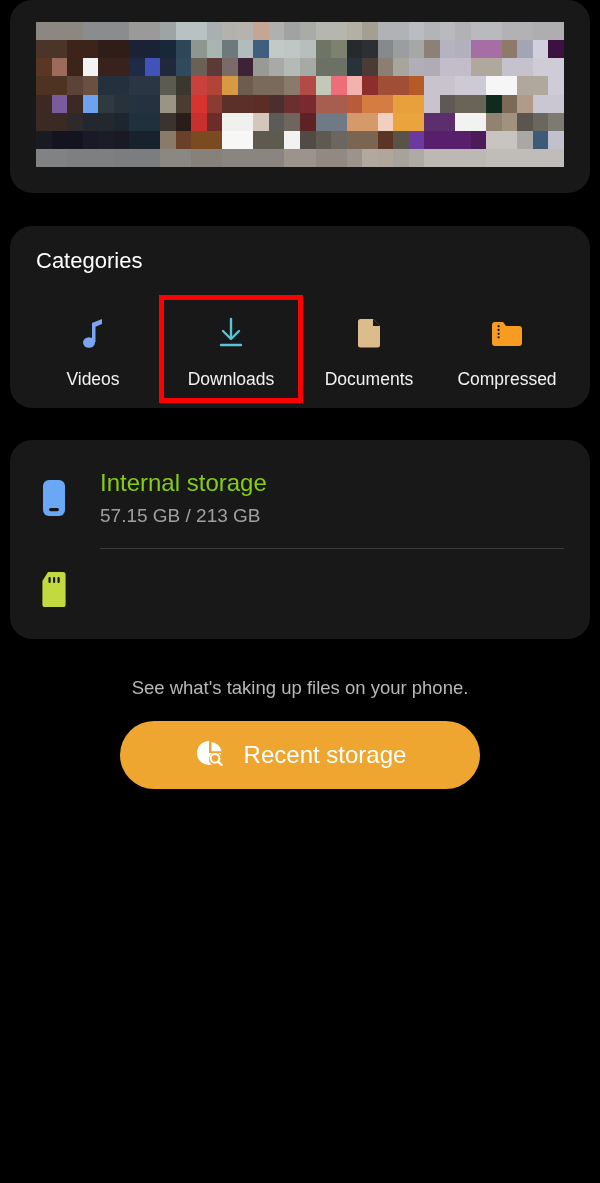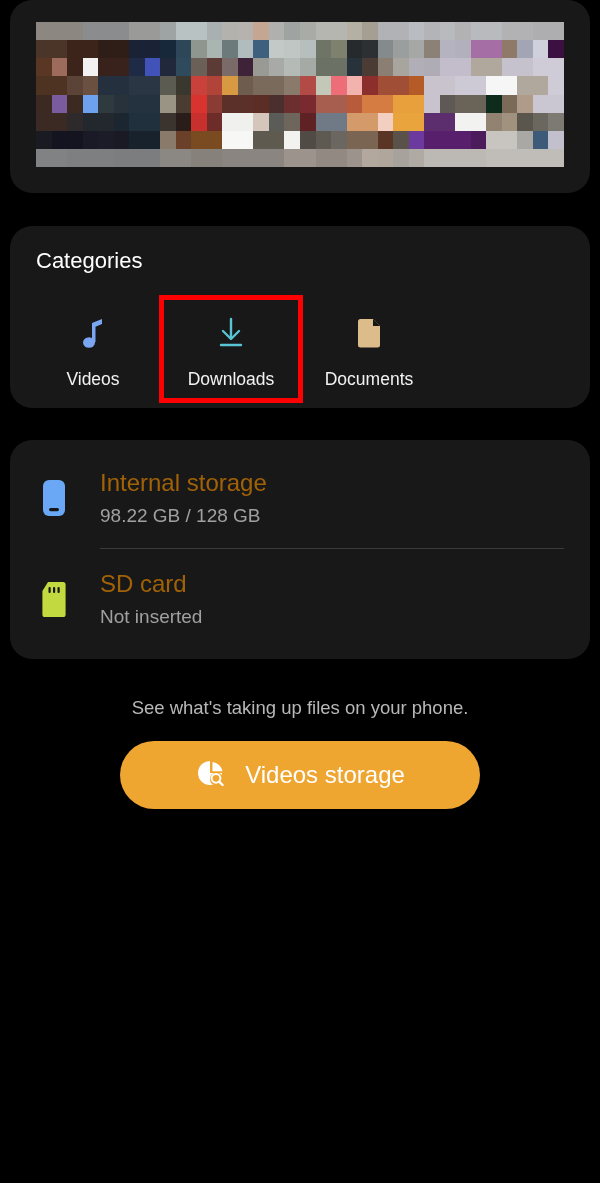--- a/index.html
+++ b/index.html
@@ -89,21 +89,21 @@
 
   
   .storage-card { margin-top: 32px; padding: 8px 0 10px 0; }
   .storage-row {
     display: flex; align-items: center;
     padding: 20px 26px 20px 22px;
     cursor: pointer;
   }
   .storage-icon { width: 44px; display:flex; justify-content:center; align-items:center; flex:0 0 44px; }
   .storage-text { margin-left: 24px; }
-  .storage-name { color: #a16207; font-size: 24px; line-height: 30px; }
+  .storage-name { color: #84cc16; font-size: 24px; line-height: 30px; }
   .storage-sub { color: #a0a0a0; font-size: 19px; margin-top: 6px; line-height: 24px; }
   .divider { height: 1px; background: #3a3a3a; margin-left: 90px; margin-right: 26px; }
 
   
   .footer { margin-top: 38px; text-align: center; }
   .footer-hint { color: #b8b8b8; font-size: 18.5px; }
   .analyse-btn {
     margin: 22px auto 0 auto;
     width: 360px; height: 68px;
     background: #efa631;
@@ -429,68 +429,77 @@
         <div class="cat-icon">
           <svg width="38" height="38" viewBox="0 0 38 38">
             <path d="M8 5 h15 l7 7 v19 a2.5 2.5 0 0 1 -2.5 2.5 h-17 a2.5 2.5 0 0 1 -2.5 -2.5 v-23.5 a2.5 2.5 0 0 1 2.5 -2.5 z" fill="#ddbc8b"></path>
             <path d="M23 5 L30 12 L23 12 Z" fill="#151515"></path>
           </svg>
         </div>
         <div class="cat-label">Documents</div>
       </div>
 
 
+      <div class="cat-item">
+        <div class="cat-icon">
+          <svg width="38" height="38" viewBox="0 0 38 38">
+            <path d="M4 11 a3 3 0 0 1 3 -3 h8 l3 4 h13 a3 3 0 0 1 3 3 v14 a3 3 0 0 1 -3 3 h-24 a3 3 0 0 1 -3 -3 z" fill="#f79b21"></path>
+            <rect x="8.5" y="9.5" width="4.2" height="16" rx="1.4" fill="#f79b21"></rect>
+            <circle cx="10.6" cy="12.2" r="1.15" fill="#171717"></circle>
+            <circle cx="10.6" cy="16.0" r="1.15" fill="#171717"></circle>
+            <circle cx="10.6" cy="19.8" r="1.15" fill="#171717"></circle>
+            <circle cx="10.6" cy="23.3" r="1.15" fill="#171717"></circle>
+          </svg>
+        </div>
+        <div class="cat-label">Compressed</div>
+      </div>
 
 
     </div>
   </div>
 
   <div class="card storage-card">
 
     <div class="storage-row">
       <div class="storage-icon">
         <svg width="30" height="40" viewBox="0 0 30 40">
           <rect x="4" y="2" width="22" height="36" rx="6" fill="#6aa8f5"></rect>
           <rect x="10" y="30" width="10" height="3.2" rx="1.6" fill="#151515"></rect>
         </svg>
       </div>
       <div class="storage-text">
         <div class="storage-name">Internal storage</div>
-        <div class="storage-sub">98.22 GB / 128 GB</div>
+        <div class="storage-sub">57.15 GB / 213 GB</div>
       </div>
     </div>
 
     <div class="divider"></div>
 
     <div class="storage-row">
       <div class="storage-icon">
         <svg width="30" height="40" viewBox="0 0 30 40">
           <path d="M9 3 L24 3 a2.6 2.6 0 0 1 2.6 2.6 v29.8 a2.6 2.6 0 0 1 -2.6 2.6 h-18 a2.6 2.6 0 0 1 -2.6 -2.6 v-23.4 z" fill="#c2d93f"></path>
           <rect x="9.5" y="8" width="2.2" height="6" rx="1" fill="#151515"></rect>
           <rect x="14" y="8" width="2.2" height="6" rx="1" fill="#151515"></rect>
           <rect x="18.5" y="8" width="2.2" height="6" rx="1" fill="#151515"></rect>
         </svg>
-      </div>
-      <div class="storage-text">
-        <div class="storage-name">SD card</div>
-        <div class="storage-sub">Not inserted</div>
       </div>
     </div>
 
   </div>
 
   <div class="footer">
     <div class="footer-hint">See what's taking up files on your phone.</div>
     <button class="analyse-btn">
       <span>
         <svg width="32" height="32" viewBox="0 0 32 32">
           <path d="M15 3 A12 12 0 1 0 27 15 L15 15 Z" fill="#ffffff"></path>
           <path d="M17.5 4 A11.5 11.5 0 0 1 27.5 13.2 L17.5 13.2 Z" fill="#ffffff"></path>
           <circle cx="21.5" cy="21" r="6.6" fill="#efa631"></circle>
           <circle cx="21" cy="20.3" r="4.4" fill="none" stroke="#ffffff" stroke-width="2"></circle>
           <line x1="24.2" y1="23.6" x2="27.6" y2="27" stroke="#ffffff" stroke-width="2.4" stroke-linecap="round"></line>
         </svg>
       </span>
-      <span class="analyse-label">Videos storage</span>
+      <span class="analyse-label">Recent storage</span>
     </button>
   </div>
 
 </div>
 
 </body></html>

